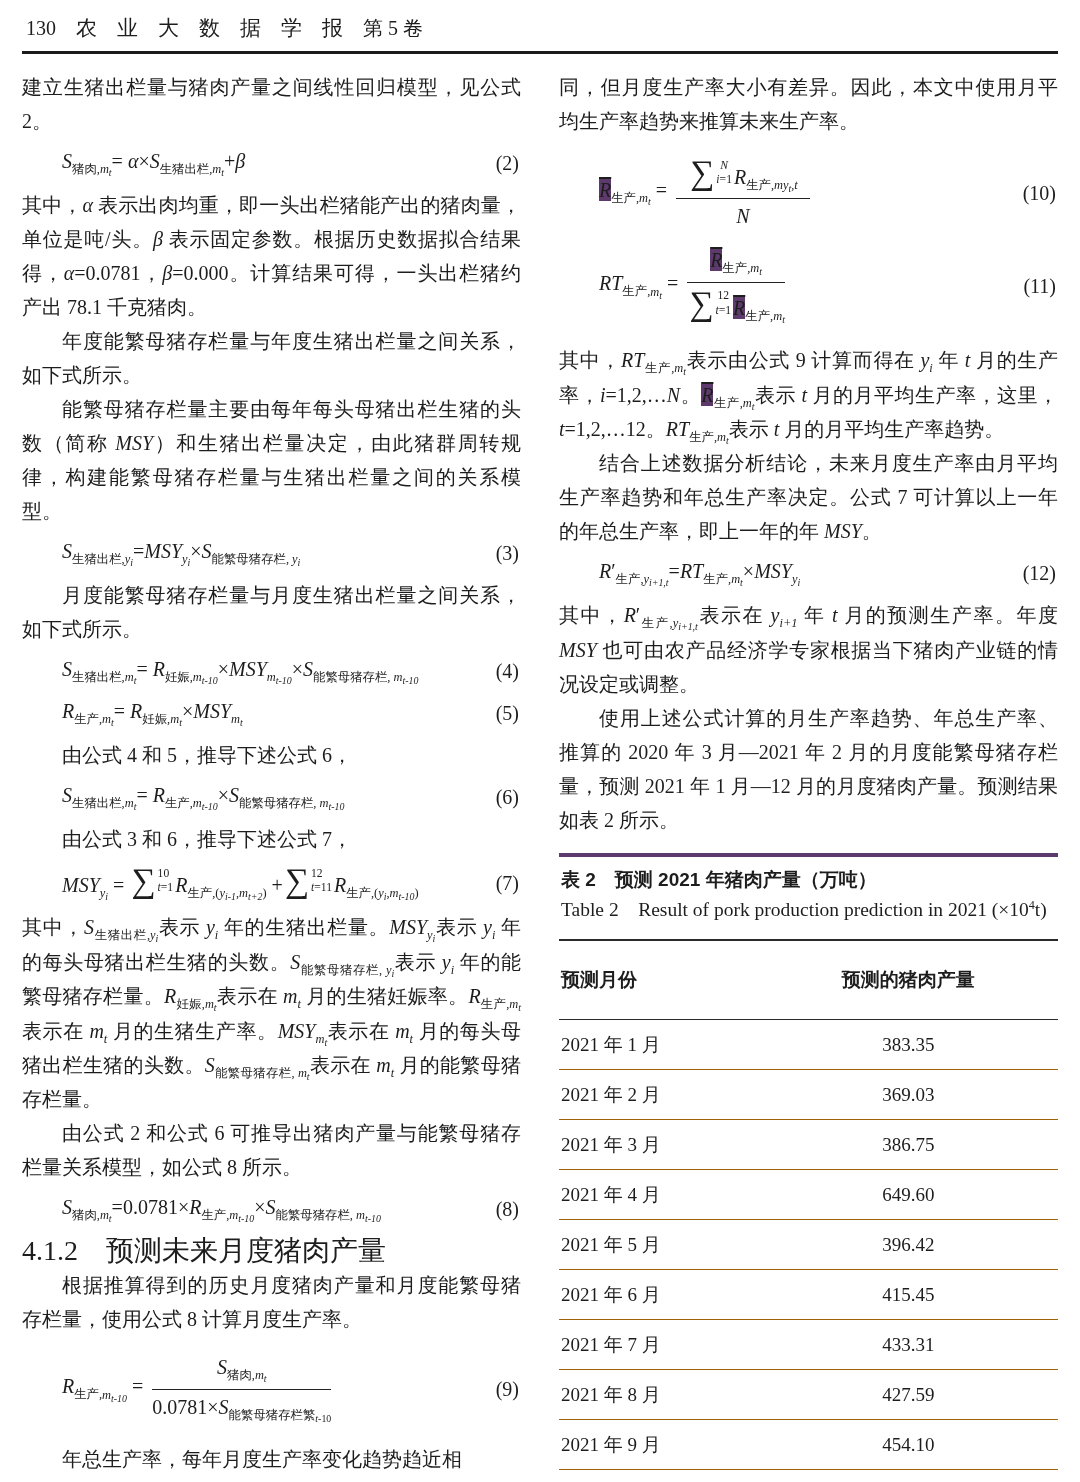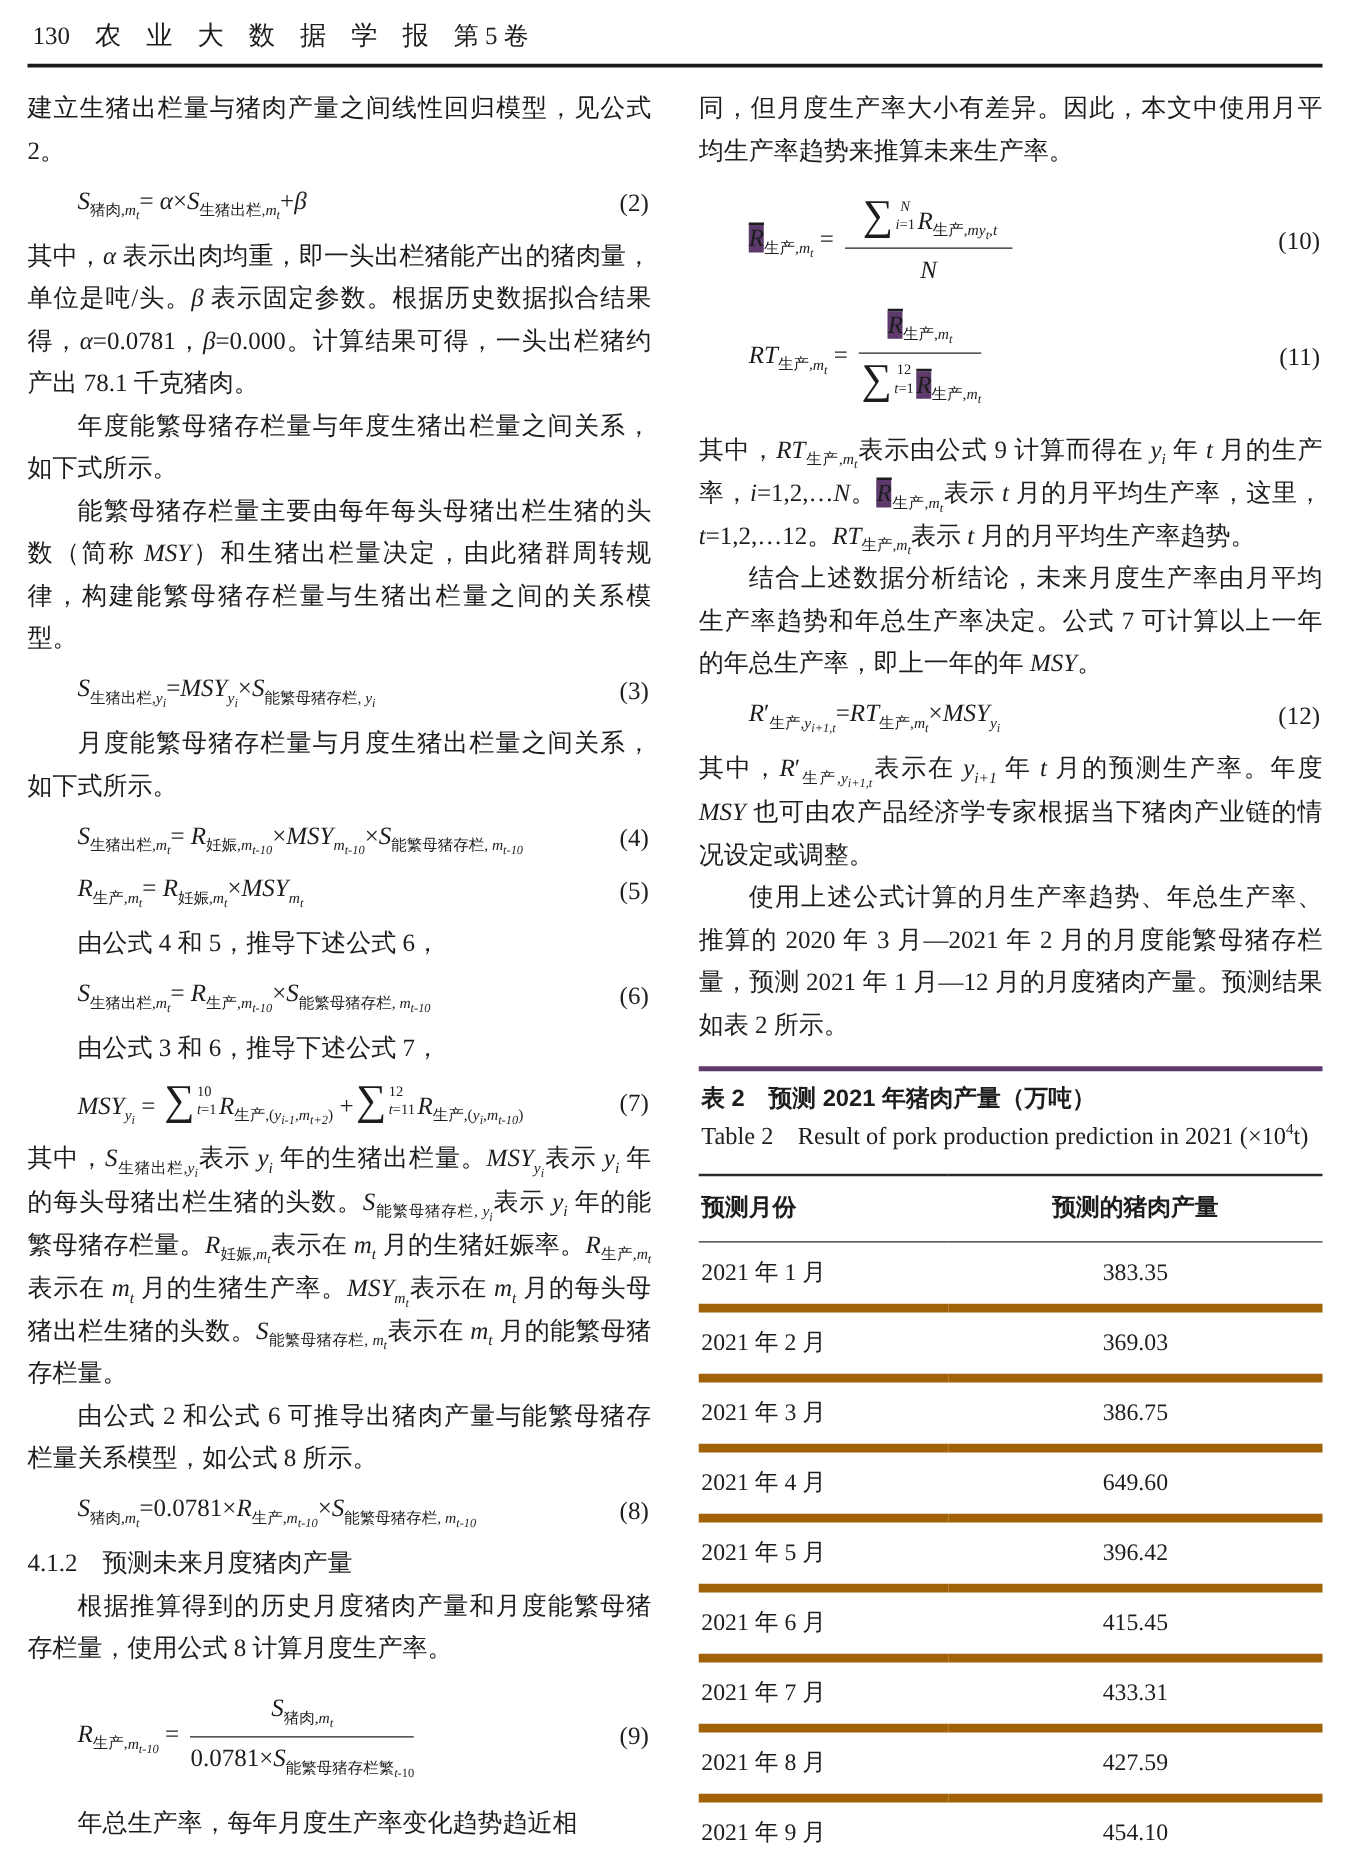--- a/index.html
+++ b/index.html
@@ -22,21 +22,21 @@
     font-size: 21px; letter-spacing: 20px; text-indent: 20px;
   }
   .page-number, .volume { font-size: 20px; }
   .header-rule { border-top: 3.5px solid #1b1b1b; margin: 0 0 16px 0; }
 
   
   .columns { display: flex; justify-content: space-between; }
   .col { width: 499px; font-size: 20px; line-height: 34px; text-align: justify; }
   .para { margin: 0; text-indent: 2em; }
   .para.flush { text-indent: 0; }
-  .section-heading { margin: 0; font-weight: normal; font-size: 20px; }
+  .section-heading { margin: 0; font-weight: normal; font-size: 28px; }
 
   
   .equation { display: flex; align-items: center; margin: 8px 0; }
   .equation.tall { margin: 18px 0; }
   .eq-body { flex: 1 1 auto; min-width: 0; padding-left: 40px; line-height: 1.3; }
   .eq-no { flex: none; padding-right: 2px; }
 
   .math-host sub, .math-host sup { font-size: 0.62em; line-height: 1; }
   .math-host sub sub, .math-host sup sub, .math-host sub sup { font-size: 0.8em; }
   .math-host .it { font-style: italic; }
@@ -59,25 +59,25 @@
   .bar { height: 4.5px; background: var(--accent); }
   .tcap-zh {
     font-family: "Liberation Sans", sans-serif; font-weight: bold;
     font-size: 19px; padding: 10px 2px 4px 2px; line-height: 26px;
   }
   .tcap-en { font-size: 19.5px; padding: 0 2px 16px 2px; line-height: 26px; }
   table.data { width: 100%; border-collapse: collapse; font-size: 19px; }
   table.data thead tr { border-top: 2px solid #2a2a2a; border-bottom: 1.5px solid #2a2a2a; }
   table.data th {
     font-family: Liberation Serif, serif; font-weight: bold;
-    padding: 9px 2px; font-size: 19px;
+    padding: 22px 2px; font-size: 19px;
   }
   table.data th:first-child { text-align: left; width: 40%; }
   table.data th:last-child { text-align: center; }
-  table.data tbody tr { border-bottom: 7px solid #a16207; }
+  table.data tbody tr { border-bottom: 1px solid #a16207; }
   table.data tbody tr:last-child { border-bottom: none; }
   table.data td { padding: 7.5px 2px; }
   table.data td:first-child { text-align: left; }
   table.data td:last-child { text-align: center; }
 </style>
 </head>
 <body>
 
 <div class="page">
 

